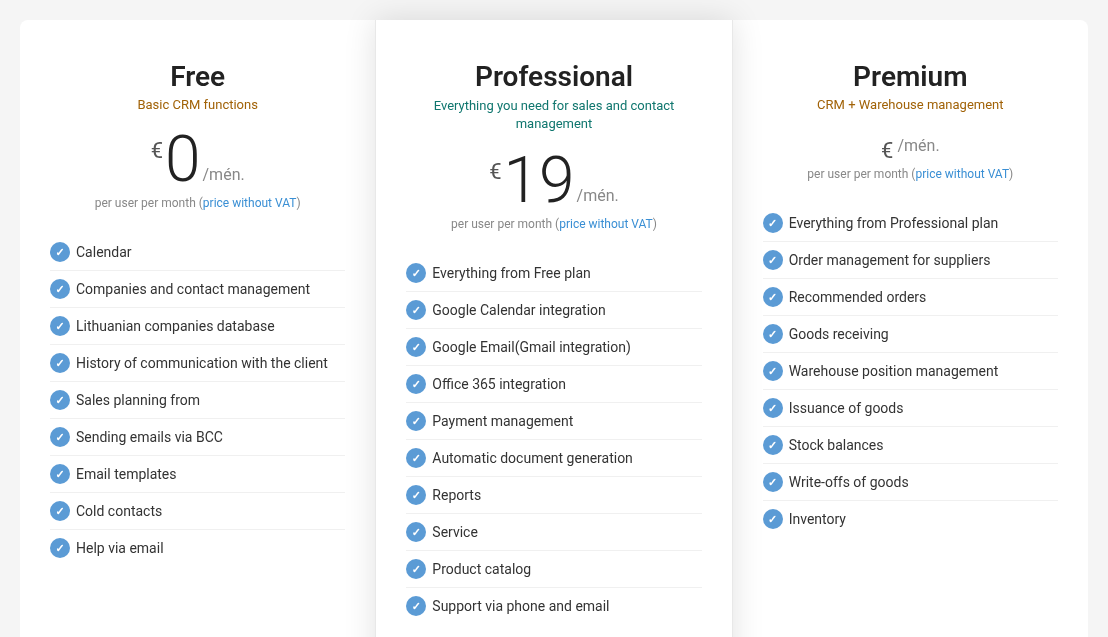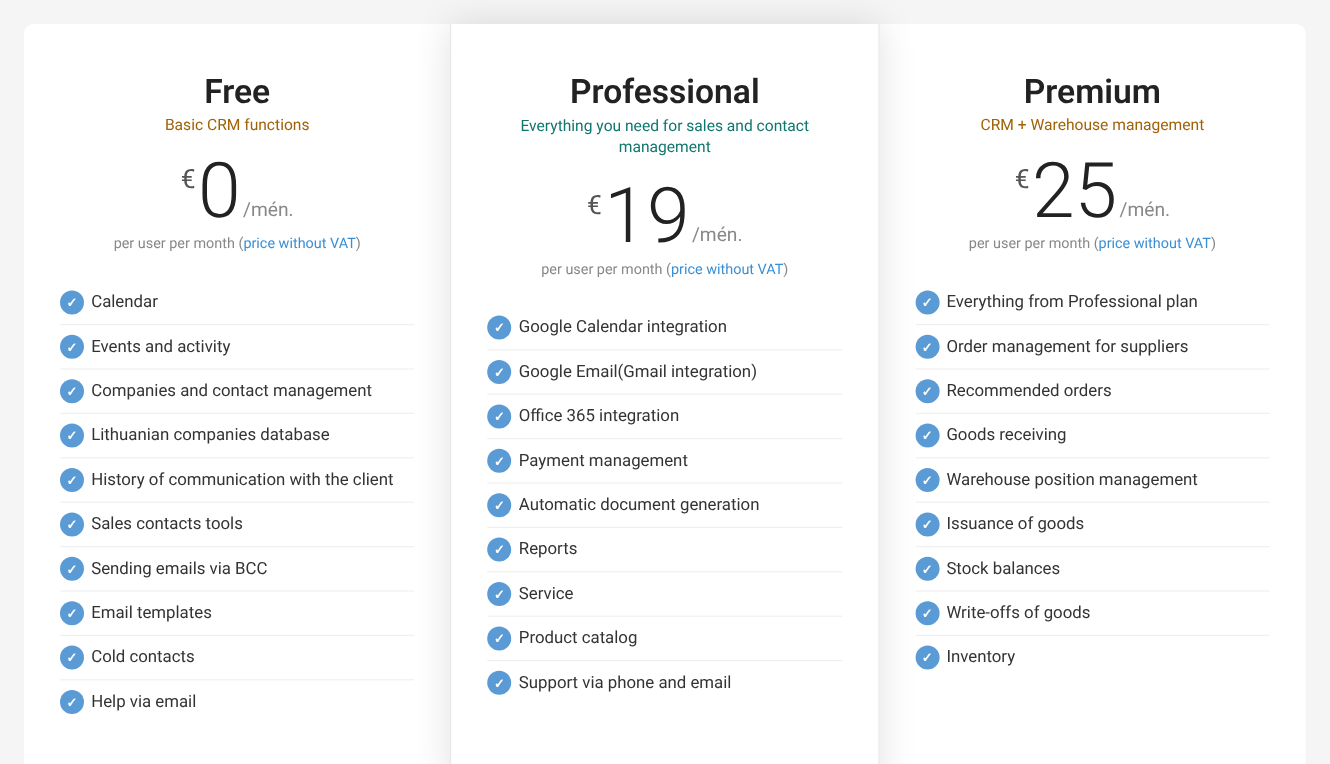--- a/index.html
+++ b/index.html
@@ -138,37 +138,33 @@
         <span class="price-period">/mén.</span>
       </div>
       <div class="per-user-text">per user per month (<span class="link">price without VAT</span>)</div>
       <ul class="features-list">
         <li>
           <span class="check-icon"></span>
           <span>Calendar</span>
         </li>
         <li>
           <span class="check-icon"></span>
-          <span>Events and activity</span>
-        </li>
-        <li>
-          <span class="check-icon"></span>
           <span>Companies and contact management</span>
         </li>
         <li>
           <span class="check-icon"></span>
           <span>Lithuanian companies database</span>
         </li>
         <li>
           <span class="check-icon"></span>
           <span>History of communication with the client</span>
         </li>
         <li>
           <span class="check-icon"></span>
-          <span>Sales contacts tools</span>
+          <span>Sales planning from</span>
         </li>
         <li>
           <span class="check-icon"></span>
           <span>Sending emails via BCC</span>
         </li>
         <li>
           <span class="check-icon"></span>
           <span>Email templates</span>
         </li>
         <li>
@@ -186,20 +182,24 @@
       <div class="plan-subtitle-long">Everything you need for sales and contact management</div>
       <div class="price-row">
         <span class="currency">€</span>
         <span class="price-num">19</span>
         <span class="price-period">/mén.</span>
       </div>
       <div class="per-user-text">per user per month (<span class="link">price without VAT</span>)</div>
       <ul class="features-list">
         <li>
           <span class="check-icon"></span>
+          <span>Everything from Free plan</span>
+        </li>
+        <li>
+          <span class="check-icon"></span>
           <span>Google Calendar integration</span>
         </li>
         <li>
           <span class="check-icon"></span>
           <span>Google Email(Gmail integration)</span>
         </li>
         <li>
           <span class="check-icon"></span>
           <span>Office 365 integration</span>
         </li>
@@ -227,21 +227,20 @@
           <span class="check-icon"></span>
           <span>Support via phone and email</span>
         </li>
       </ul>
     </div>
     <div class="plan-card right">
       <div class="plan-name">Premium</div>
       <div class="plan-subtitle">CRM + Warehouse management</div>
       <div class="price-row">
         <span class="currency">€</span>
-        <span class="price-num">25</span>
         <span class="price-period">/mén.</span>
       </div>
       <div class="per-user-text">per user per month (<span class="link">price without VAT</span>)</div>
       <ul class="features-list">
         <li>
           <span class="check-icon"></span>
           <span>Everything from Professional plan</span>
         </li>
         <li>
           <span class="check-icon"></span>

